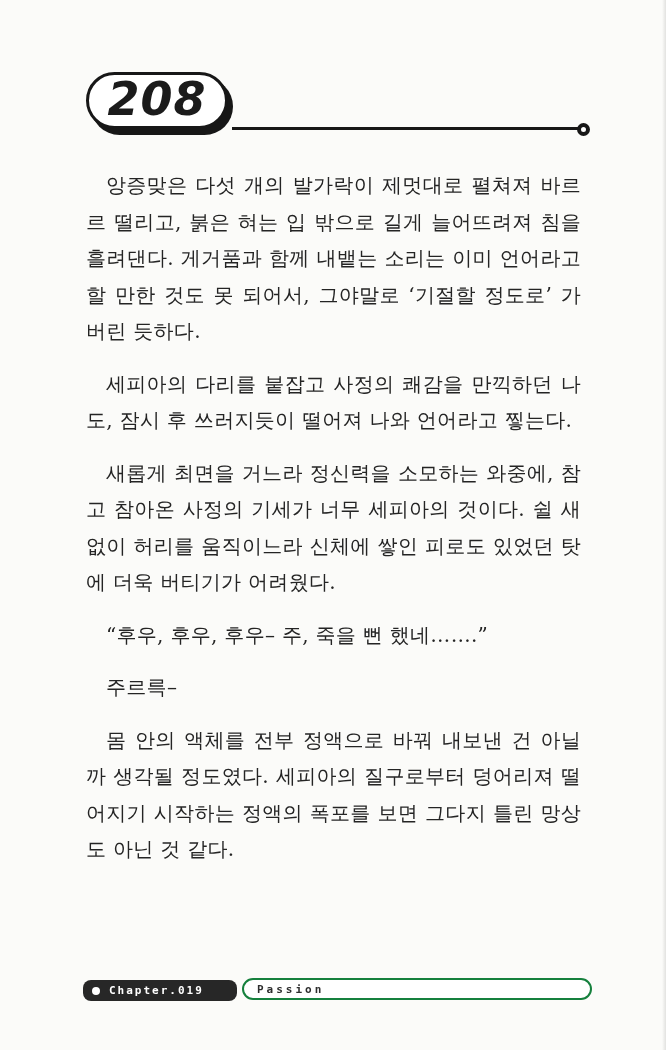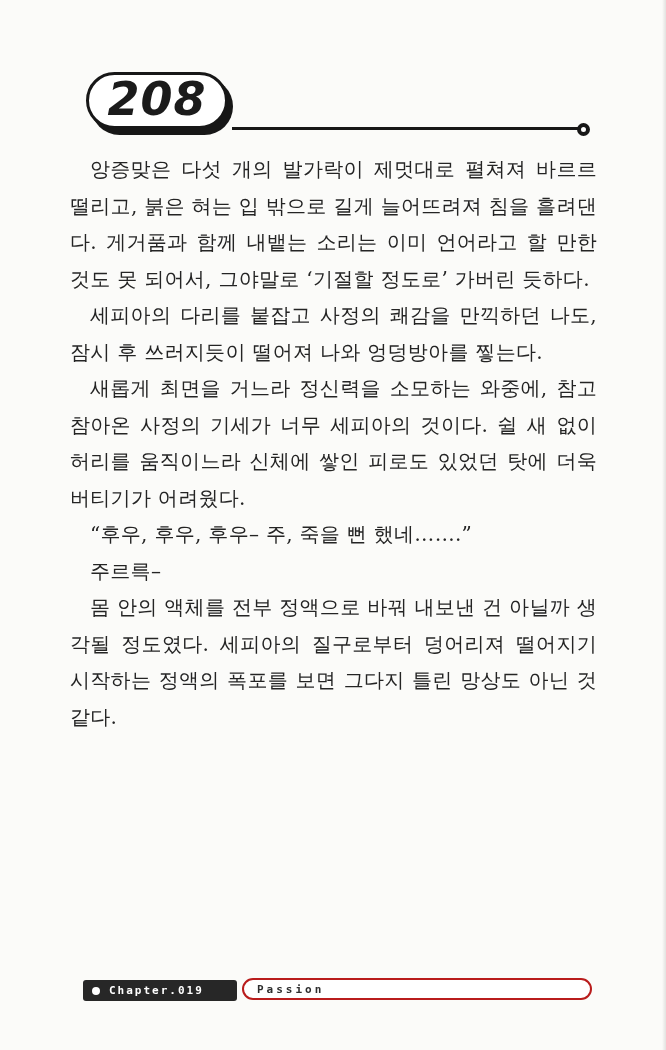--- a/index.html
+++ b/index.html
@@ -56,33 +56,33 @@
   .body-text {
     position: absolute;
     left: 70px; top: 151px;
     width: 527px;
     font-size: 20px;
     line-height: 36.5px;
     letter-spacing: 0.3px;
     text-align: justify;
     color: #242424;
   }
-  .body-text p { margin: 0; text-indent: 20px; }
+  .body-text p { margin: 16px; text-indent: 20px; }
   .ul {
     text-decoration: underline;
     text-underline-offset: 5px;
     text-decoration-thickness: 1.5px;
   }
   
   .chapter-pill {
     position: absolute;
     left: 83px; top: 980px;
     width: 154px; height: 21px;
     background: #272727;
-    border-radius: 3px;
+    border-radius: 8px;
     display: flex; align-items: center;
     box-sizing: border-box;
     padding-left: 9px;
   }
   .chapter-dot {
     width: 8px; height: 8px;
     background: #ffffff;
     border-radius: 50%;
     margin-right: 9px;
     flex: 0 0 auto;
@@ -93,21 +93,21 @@
     font-size: 11px;
     letter-spacing: 2px;
     color: #ffffff;
     white-space: nowrap;
   }
   .section-pill {
     position: absolute;
     left: 242px; top: 978px;
     width: 350px; height: 22px;
     background: #ffffff;
-    border: 2px solid #b91c1c;
+    border: 2px solid #15803d;
     border-radius: 12px;
     box-sizing: border-box;
     display: flex; align-items: center;
     padding-left: 13px;
   }
   .section-label {
     font-family: "DejaVu Sans Mono", "Liberation Mono", monospace;
     font-weight: bold;
     font-size: 11px;
     letter-spacing: 3px;
@@ -123,21 +123,21 @@
   <header>
     <div class="pagenum-pill">
       <span class="pagenum">208</span>
     </div>
     <div class="header-rule"></div>
     <div class="header-ring"></div>
   </header>
 
   <main class="body-text">
     <p>앙증맞은 다섯 개의 발가락이 제멋대로 펼쳐져 바르르 떨리고, 붉은 혀는 입 밖으로 길게 늘어뜨려져 침을 흘려댄다. 게거품과 함께 내뱉는 소리는 이미 언어라고 할 만한 것도 못 되어서, 그야말로 ‘기절할 정도로’ 가버린 듯하다.</p>
-    <p>세피아의 다리를 붙잡고 사정의 쾌감을 만끽하던 나도, 잠시 후 쓰러지듯이 떨어져 나와 엉덩방아를 찧는다.</p>
+    <p>세피아의 다리를 붙잡고 사정의 쾌감을 만끽하던 나도, 잠시 후 쓰러지듯이 떨어져 나와 언어라고 찧는다.</p>
     <p>새롭게 최면을 거느라 정신력을 소모하는 와중에, 참고 참아온 사정의 기세가 너무 세피아의 것이다. 쉴 새 없이 허리를 움직이느라 신체에 쌓인 피로도 있었던 탓에 더욱 버티기가 어려웠다.</p>
     <p>“후우, 후우, 후우– 주, 죽을 뻔 했네…….”</p>
     <p>주르륵–</p>
     <p>몸 안의 액체를 전부 정액으로 바꿔 내보낸 건 아닐까 생각될 정도였다. 세피아의 질구로부터 덩어리져 떨어지기 시작하는 정액의 폭포를 보면 그다지 틀린 망상도 아닌 것 같다.</p>
   </main>
 
   <footer>
     <div class="chapter-pill">
       <span class="chapter-dot"></span>
       <span class="chapter-label">Chapter.019</span>

